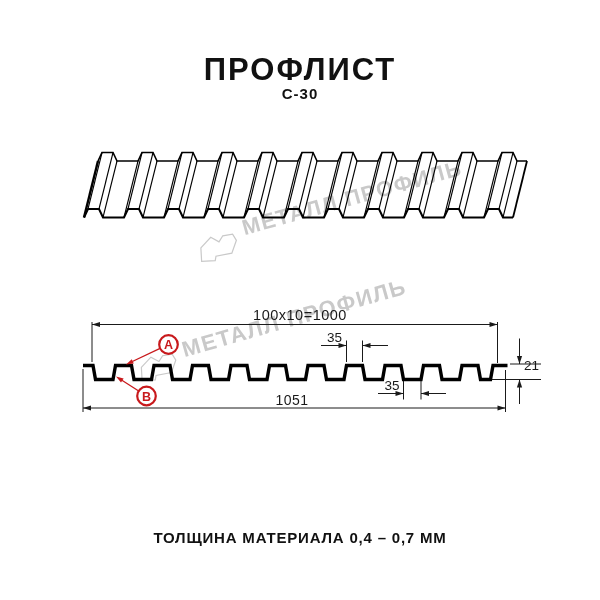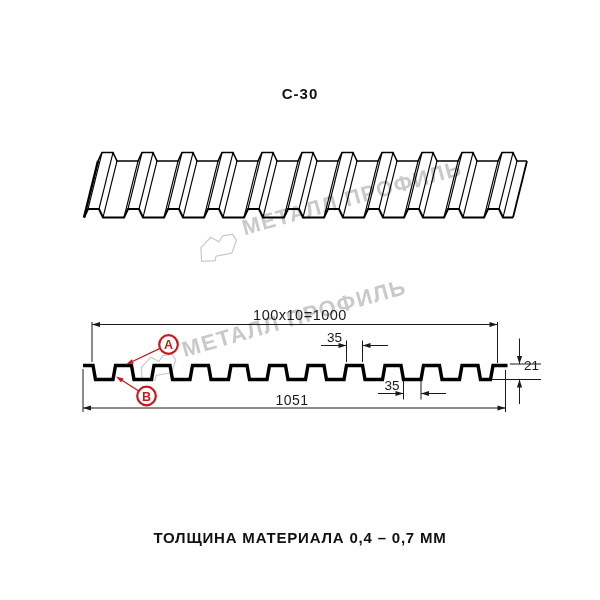--- a/index.html
+++ b/index.html
@@ -21,20 +21,21 @@
   #draw{position:absolute;left:0;top:0;z-index:2;}
   .wm{z-index:1;}
   .dimtxt{font-family:"Liberation Sans",sans-serif;fill:#1a1a1a;}
   .mktxt{font-family:"Liberation Sans",sans-serif;font-weight:bold;}
 </style>
 </head>
 <body>
 
 <div class="canvas">
 
+  <div class="title">ПРОФЛИСТ</div>
   <div class="subtitle">С-30</div>
 
   <svg id="wm1-logo" class="wm-logo wm" width="49" height="34" viewBox="0 0 60 45">
     <polygon points="8,21 21,7 32,13 37,5 50,3 55,11 49,28 28,32 27,38 9,39" fill="none" stroke="#c9c9c9" stroke-width="1.6"></polygon>
   </svg>
   <span id="wm1-text" class="wm-text wm">МЕТАЛЛ ПРОФИЛЬ</span>
 
   <svg id="wm2-logo" class="wm-logo wm" width="49" height="33" viewBox="0 0 60 45">
     <polygon points="8,21 21,7 32,13 37,5 50,3 55,11 49,28 28,32 27,38 9,39" fill="none" stroke="#c9c9c9" stroke-width="1.6"></polygon>
   </svg>

